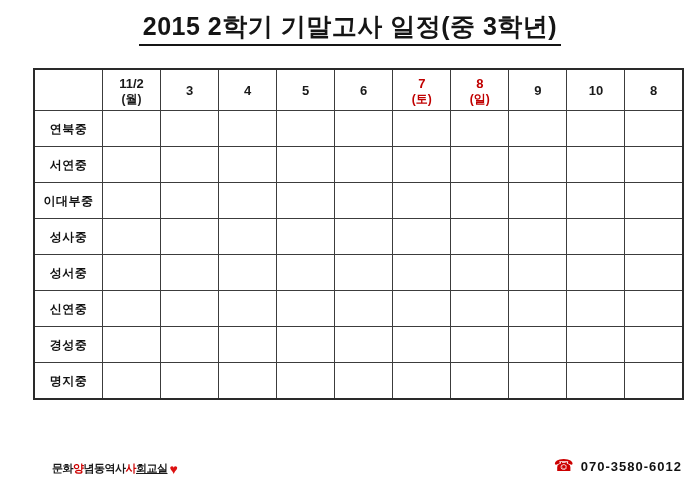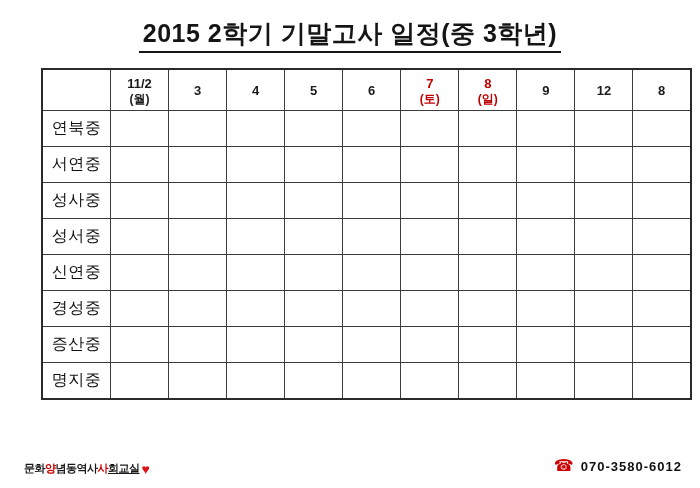--- a/index.html
+++ b/index.html
@@ -5,54 +5,54 @@
   html, body {
     margin: 0; padding: 0;
     width: 700px; height: 488px;
     background: #ffffff;
     font-family: "Liberation Sans", "DejaVu Sans", sans-serif;
     overflow: hidden;
     position: relative;
   }
   .title-wrap {
     position: absolute;
-    top: 20px; left: 0; width: 100%;
+    top: 13px; left: 0; width: 100%;
     text-align: center;
   }
   .title {
     display: inline-block;
     font-size: 25px;
     font-weight: bold;
     color: #151515;
     letter-spacing: 0.5px;
     border-bottom: 2px solid #151515;
     padding: 0 4px 3px 4px;
     line-height: 1.1;
   }
   table.sched {
     position: absolute;
-    left: 41px; top: 68px;
+    left: 33px; top: 68px;
     width: 651px;
     border-collapse: collapse;
     table-layout: fixed;
     border: 2px solid #2a2a2a;
   }
   table.sched th, table.sched td {
     border: 1px solid #3c3c3c;
     text-align: center;
     vertical-align: middle;
     padding: 0;
     background: #ffffff;
   }
   table.sched thead th { height: 40px; }
   table.sched tbody th, table.sched tbody td { height: 35px; }
   .day-num { font-size: 13px; font-weight: 600; line-height: 1.2; color: #1a1a1a; }
   .day-sub { font-size: 12px; font-weight: 600; line-height: 1.2; color: #1a1a1a; display: block; }
   th.red .day-num, th.red .day-sub { color: #c00000; }
-  .school { font-size: 16px; font-weight: normal; color: #111111; letter-spacing: 0.5px; margin-top: 40px; }
+  .school { font-size: 12px; font-weight: bold; color: #111111; letter-spacing: 0.5px; margin-top: 40px; }
   td.shaded { background: #d8d8d8; }
   .footer-left {
     position: absolute;
     left: 24px; top: 461px;
     font-size: 11px;
     font-weight: bold;
     letter-spacing: -0.5px;
     white-space: nowrap;
     display: flex;
     align-items: center;
@@ -94,21 +94,21 @@
     <tr>
         <th style="width: 67px;"></th>
         <th><span class="day-num">11/2</span><span class="day-sub">(월)</span></th>
         <th><span class="day-num">3</span></th>
         <th><span class="day-num">4</span></th>
         <th><span class="day-num">5</span></th>
         <th><span class="day-num">6</span></th>
         <th class="red"><span class="day-num">7</span><span class="day-sub">(토)</span></th>
         <th class="red"><span class="day-num">8</span><span class="day-sub">(일)</span></th>
         <th><span class="day-num">9</span></th>
-        <th><span class="day-num">12</span></th>
+        <th><span class="day-num">10</span></th>
         <th><span class="day-num">8</span></th>
       </tr>
   </thead>
   <tbody>
       <tr>
         <th><span class="school">연북중</span></th>
         <td></td>
         <td></td>
         <td></td>
         <td class="shaded"></td>
@@ -126,20 +126,33 @@
         <td class="shaded"></td>
         <td class="shaded"></td>
         <td class="shaded"></td>
         <td></td>
         <td></td>
         <td class="shaded"></td>
         <td></td>
         <td></td>
       </tr>
       <tr>
+        <th><span class="school">이대부중</span></th>
+        <td></td>
+        <td class="shaded"></td>
+        <td class="shaded"></td>
+        <td class="shaded"></td>
+        <td></td>
+        <td></td>
+        <td></td>
+        <td></td>
+        <td></td>
+        <td></td>
+      </tr>
+      <tr>
         <th><span class="school">성사중</span></th>
         <td></td>
         <td></td>
         <td></td>
         <td></td>
         <td class="shaded"></td>
         <td></td>
         <td></td>
         <td class="shaded"></td>
         <td class="shaded"></td>
@@ -176,51 +189,38 @@
         <td></td>
         <td></td>
         <td></td>
         <td></td>
         <td></td>
         <td></td>
         <td></td>
         <td class="shaded"></td>
         <td class="shaded"></td>
         <td class="shaded"></td>
-      </tr>
-      <tr>
-        <th><span class="school">증산중</span></th>
-        <td class="shaded"></td>
-        <td class="shaded"></td>
-        <td class="shaded"></td>
-        <td></td>
-        <td></td>
-        <td></td>
-        <td></td>
-        <td></td>
-        <td></td>
-        <td></td>
       </tr>
       <tr>
         <th><span class="school">명지중</span></th>
         <td></td>
         <td></td>
         <td></td>
         <td></td>
         <td></td>
         <td></td>
         <td></td>
         <td class="shaded"></td>
         <td class="shaded"></td>
         <td class="shaded"></td>
       </tr>
     </tbody>
 </table>
 
 <div class="footer-left">
-  <span id="logo-text"><span style="color: rgb(26, 26, 26);">문화</span><span style="color: rgb(204, 0, 0);">양</span><span style="color: rgb(26, 26, 26); font-family: Liberation Mono, monospace;">념동역사</span><span style="color: rgb(204, 0, 0);">사</span><span style="color: rgb(26, 26, 26); text-decoration: underline;">회교실</span></span>
+  <span id="logo-text"><span style="color: rgb(26, 26, 26); margin-left: 28px;">문화</span><span style="color: rgb(204, 0, 0);">양</span><span style="color: rgb(26, 26, 26); font-family: Liberation Mono, monospace;">념동역사</span><span style="color: rgb(204, 0, 0);">사</span><span style="color: rgb(26, 26, 26); text-decoration: underline;">회교실</span></span>
   <span class="heart">♥</span>
 </div>
 
 <div class="footer-right">
   <span class="phone-icon">☎</span>
   <span>070-3580-6012</span>
 </div>
 
 </body></html>

